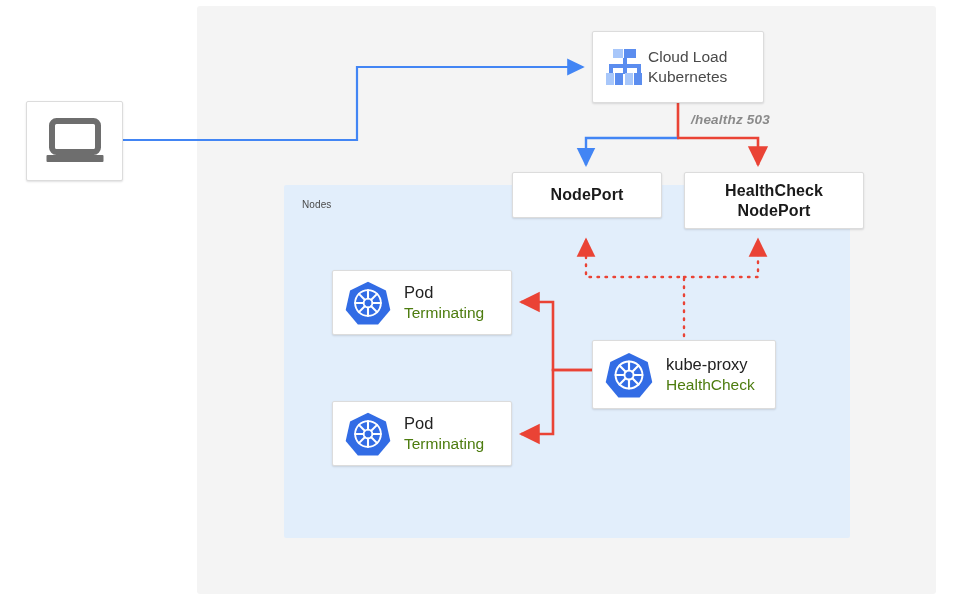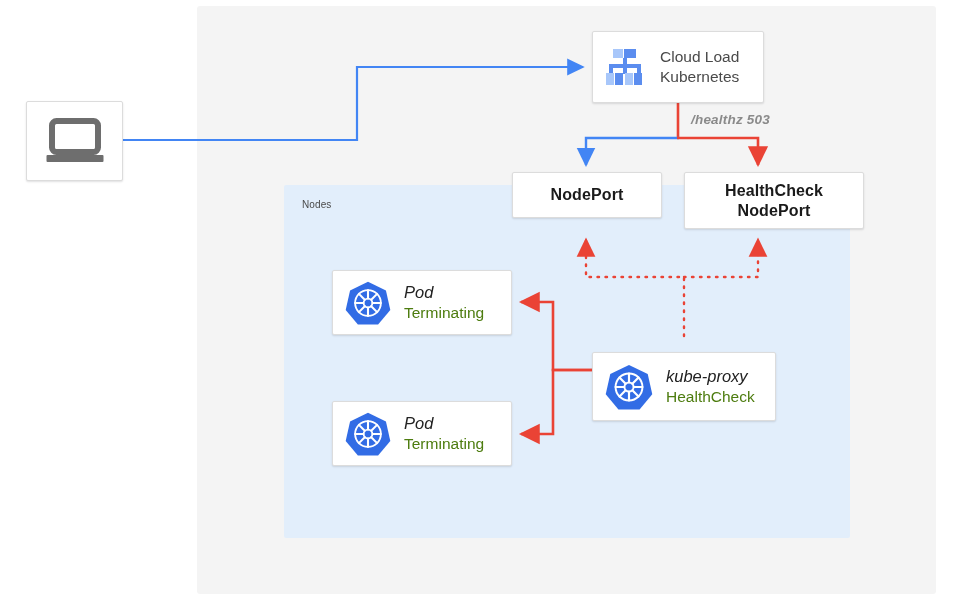--- a/index.html
+++ b/index.html
@@ -72,21 +72,21 @@
   }
   
   .card-clb {
     left: 592px;
     top: 31px;
     width: 172px;
     height: 72px;
     display: flex;
     align-items: center;
     padding-left: 11px;
-    gap: 14px;
+    gap: 2px;
   }
   .card-clb .labelgroup { line-height: 1.32; }
   .card-clb .title {
     font-size: 15.5px;
     color: #4a4a4a;
   }
   
   .card-port {
     display: flex;
     align-items: center;
@@ -106,29 +106,28 @@
   .card-k8s {
     display: flex;
     align-items: center;
     padding-left: 12px;
     gap: 13px;
   }
   .card-k8s .labelgroup { line-height: 1.3; }
   .card-k8s .title {
     font-size: 16.5px;
     color: #222222;
-    font-style: italic;
   }
   .card-k8s .subtitle {
     font-size: 15.5px;
     color: #4d7c0f;
   }
   .card-pod1  { left: 332px; top: 270px; width: 180px; height: 65px; }
   .card-pod2  { left: 332px; top: 401px; width: 180px; height: 65px; }
-  .card-proxy { left: 592px; top: 352px; width: 184px; height: 69px; }
+  .card-proxy { left: 592px; top: 340px; width: 184px; height: 69px; }
   
   .icon { flex: 0 0 auto; display: block; }
   .healthz-label {
     position: absolute;
     left: 691px;
     top: 112px;
     font-size: 13.5px;
     font-weight: bold;
     color: #8a8a8a;
     letter-spacing: 0.2px;

